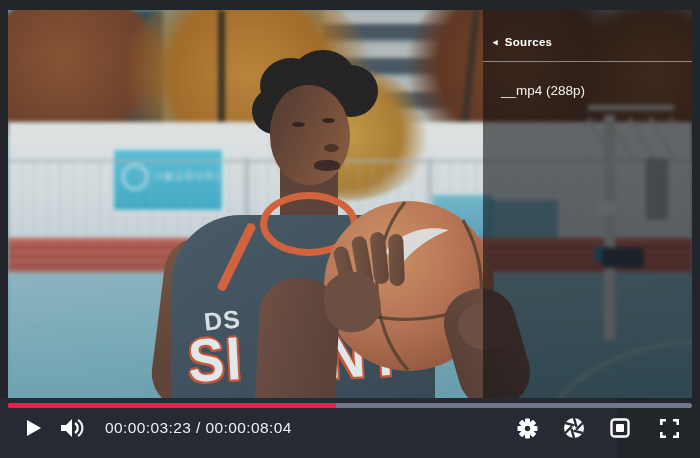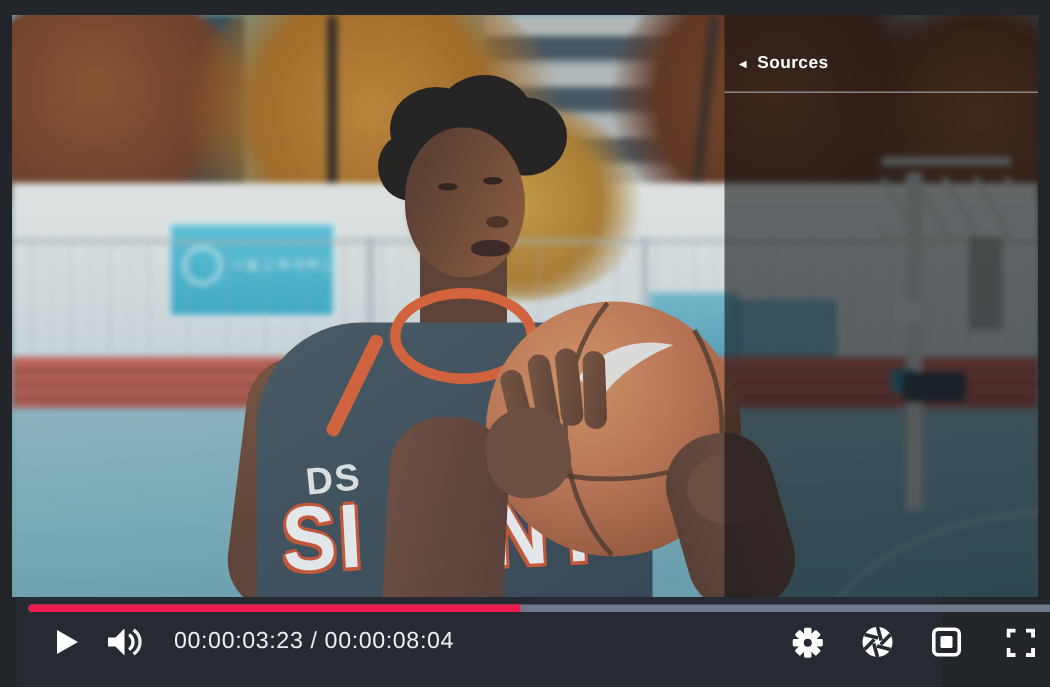--- a/index.html
+++ b/index.html
@@ -85,21 +85,21 @@
   
   .sources-panel { position:absolute; left:475px; top:0; width:209px; height:388px; background:rgba(10,12,15,.58); color:#fff; }
   .sources-header { position:absolute; left:10px; top:26px; display:flex; align-items:center; gap:7px; font-size:11.5px; font-weight:bold; letter-spacing:.3px; }
   .back-glyph { font-size:9px; line-height:1; }
   .sources-divider { position:absolute; left:0; top:51px; width:100%; height:1px; background:rgba(255,255,255,.45); }
   .source-row { position:absolute; left:0; width:100%; height:30px; line-height:30px; padding-left:18px; font-size:13.5px; color:#f2f2f2; cursor:pointer; }
   .source-row.selected { background:rgba(255,255,255,.17); }
   .row-0 { top:66px; } .row-1 { top:97px; }
 
   
-  .control-bar { position:absolute; left:11px; bottom:0; width:617px; height:60px; background:#262b33; }
+  .control-bar { position:absolute; left:0; bottom:0; width:617px; height:60px; background:#262b33; }
   .progress { position:absolute; left:8px; top:5px; width:684px; height:5px; background:#6e7a8c; border-radius:3px; }
   .progress-fill { position:absolute; left:0; top:0; height:100%; background:#ef1d4d; border-radius:3px 0 0 3px; }
   .ctl { position:absolute; top:0; display:flex; align-items:center; justify-content:center; cursor:pointer; height:60px; }
   .ctl svg { display:block; }
   .time { position:absolute; left:105px; top:0; height:60px; display:flex; align-items:center; color:#eceff1; font-size:15.5px; letter-spacing:.4px; }
 </style>
 </head>
 <body>
 
 <div class="video-area">
@@ -189,20 +189,21 @@
   </div>
 
   <div class="grade"></div>
 
   <div class="sources-panel">
     <div class="sources-header">
       <span class="back-glyph">◂</span>
       <span>Sources</span>
     </div>
     <div class="sources-divider"></div>
+    <div class="source-row row-0">__mp4 (288p)</div>
   </div>
 </div>
 
 <div class="control-bar">
   <div class="progress">
     <div class="progress-fill" style="width: 48%;"></div>
   </div>
 
   <div class="ctl" style="left:24px; width:20px;">
     <svg width="14" height="16" viewBox="0 0 14 16">

